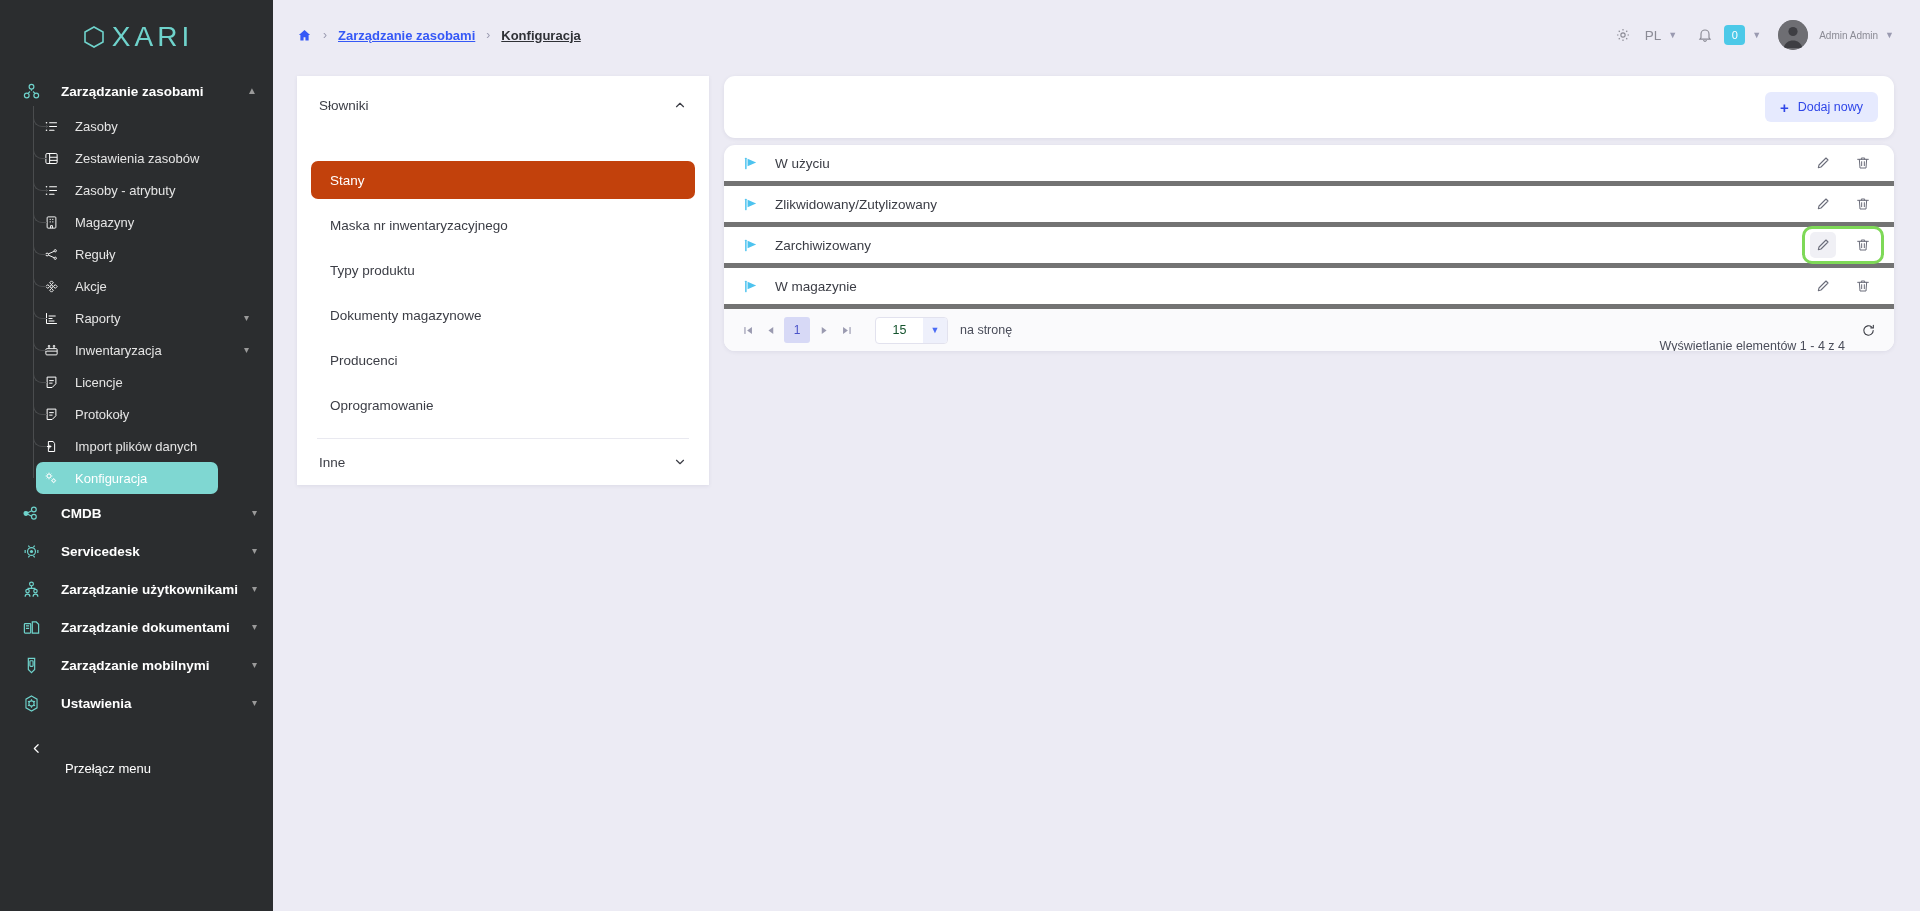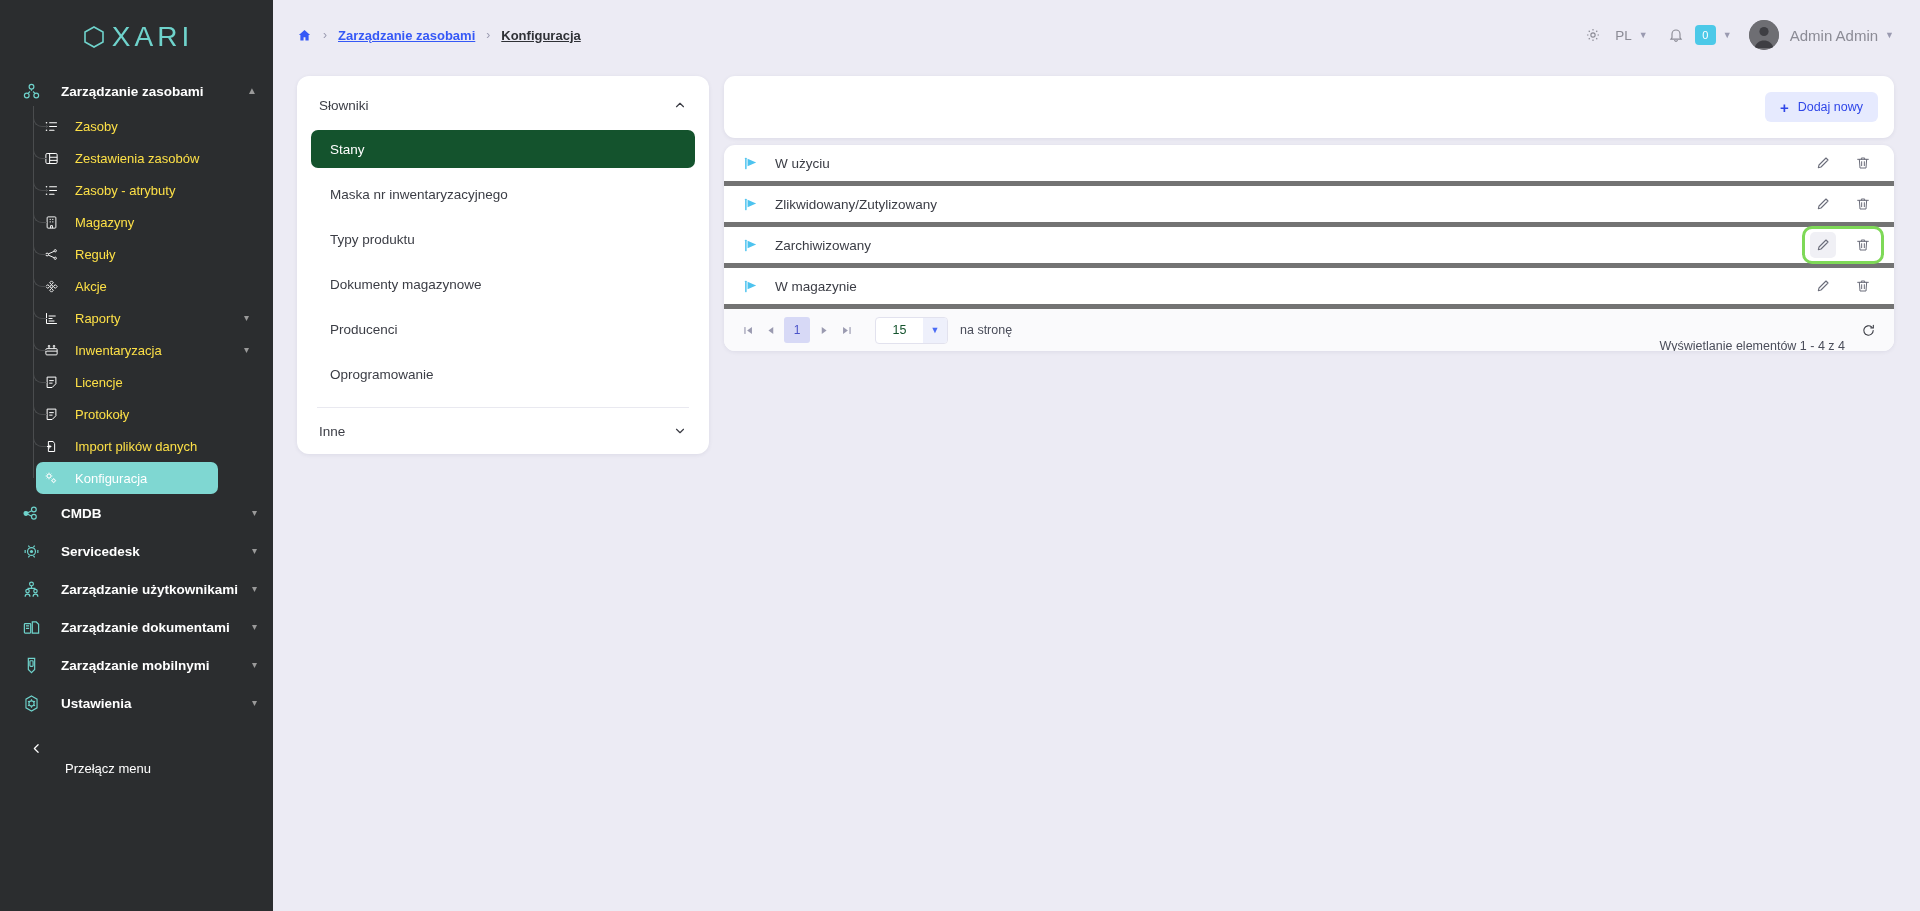--- a/index.html
+++ b/index.html
@@ -83,21 +83,21 @@
     border-bottom: 1px solid #4a4c4e;
     border-bottom-left-radius: 9px;
   }
   .sub-item .ico {
     width: 22px; height: 20px; flex: 0 0 22px;
     display: flex; align-items: center; justify-content: center;
     color: #ffffff;
   }
   .sub-item .lbl {
     margin-left: 13px;
-    color: #fde047;
+    color: #e5e5e5;
     font-size: 13px;
     white-space: nowrap;
   }
   .sub-item.active {
     background: #7fd7d2;
     margin-left: 36px;
     padding-left: 4px;
     margin-right: 55px;
     border-radius: 7px;
   }
@@ -144,52 +144,52 @@
     min-width: 21px; height: 20px;
     display: flex; align-items: center; justify-content: center;
     font-size: 11px; margin-left: 11px; padding: 0 5px;
   }
   .avatar {
     width: 30px; height: 30px; border-radius: 50%;
     background: #6e6e73; margin-left: 17px;
     display: flex; align-items: flex-end; justify-content: center;
     overflow: hidden; flex: 0 0 30px;
   }
-  .user-name { margin-left: 11px; color: #8b8b95; font-size: 15px; }
+  .user-name { margin-left: 11px; color: #8b8b95; font-size: 10px; }
 
   .content {
     flex: 1; display: flex; gap: 15px;
     padding: 6px 26px 0 24px;
     align-items: flex-start;
   }
 
   
   .dict-card {
     width: 412px; flex: 0 0 412px;
     background: #ffffff;
-    border-radius: 12px;
+    border-radius: 0;
     box-shadow: 0 1px 4px rgba(40,40,80,.08);
     padding: 8px 0 0 0;
     overflow: hidden;
   }
   .dict-head {
     display: flex; align-items: center;
     height: 42px; padding: 0 22px 0 22px;
     cursor: pointer;
   }
   .dict-head .t { font-size: 13.5px; color: #3b3d45; }
   .dict-head .chev { margin-left: auto; color: #3b3d45; }
   .dict-list { padding: 4px 14px 8px 14px; }
   .dict-item {
     height: 38px; display: flex; align-items: center;
     padding-left: 19px; font-size: 13.5px; color: #3b3d45;
     border-radius: 7px; cursor: pointer;
   }
   .dict-item + .dict-item { margin-top: 7px; }
-  .dict-item.sel { background: #14532d; color: #ffffff; }
+  .dict-item.sel { background: #c2410c; color: #ffffff; margin-top: 31px; }
   .dict-sep { height: 1px; background: #e9e9f0; margin: 6px 20px 0 20px; }
   .dict-foot {
     display: flex; align-items: center;
     height: 46px; padding: 0 22px; cursor: pointer;
   }
   .dict-foot .t { font-size: 13.5px; color: #3b3d45; }
   .dict-foot .chev { margin-left: auto; color: #3b3d45; }
 
   
   .table-side { flex: 1; min-width: 0; display: flex; flex-direction: column; gap: 7px; }

